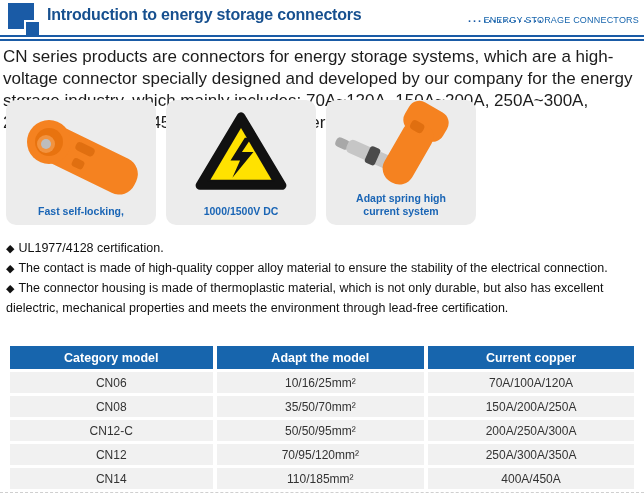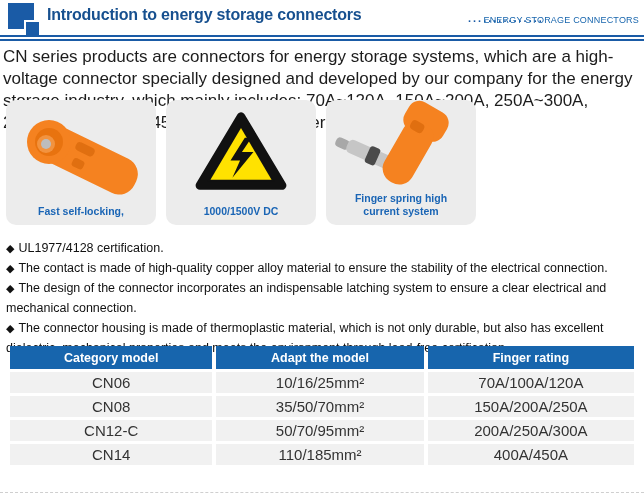--- a/index.html
+++ b/index.html
@@ -54,21 +54,21 @@
   
   .spec-table {
     position:absolute; left:6px; top:343px; width:632px;
     border-collapse:separate; border-spacing:4px 3px;
   }
   .spec-table th {
     background:#1765ad; color:#ffffff; font-weight:bold; font-size:12.5px;
     height:23px; text-align:center; padding:0 4px;margin-left:36px;
   }
   .spec-table td {
-    background:#f1f1f1; color:#333333; font-size:15px;
+    background:#f1f1f1; color:#333333; font-size:12px;
     height:21px; text-align:center; padding:0 16px;
   }
   .spec-table col.c1 { width:206px; }
   .spec-table col.c2 { width:210px; }
   .spec-table col.c3 { width:208px; }
 
   .bottom-dash { position:absolute; left:0; top:492px; width:644px; border-top:1px dashed #cfcfcf; }
 </style>
 </head>
 <body>
@@ -128,63 +128,67 @@
             <rect x="34" y="47" width="11" height="18" rx="3" fill="#4a4a4a"></rect>
           </g>
           <g transform="rotate(30 88 30)">
             <rect x="66" y="4" width="44" height="32" rx="12" fill="#f58220"></rect>
             <rect x="72" y="22" width="32" height="68" rx="15" fill="#f58220"></rect>
             <rect x="76" y="24" width="14" height="10" rx="4" fill="#e06f10"></rect>
           </g>
         </svg>
       </div>
       <div class="caption">
-        <span>Finger spring high</span><br>
+        <span>Adapt spring high</span><br>
         <span>current system</span>
       </div>
     </div>
 
 
   </div>
 
   <div class="bullets">
     <div class="bullet"><span class="diamond">◆</span><span>UL1977/4128 certification.</span></div>
     <div class="bullet"><span class="diamond">◆</span><span>The contact is made of high-quality copper alloy material to ensure the stability of the electrical connection.</span></div>
-    <div class="bullet"><span class="diamond">◆</span><span>The design of the connector incorporates an indispensable latching system to ensure a clear electrical and mechanical connection.</span></div>
     <div class="bullet"><span class="diamond">◆</span><span>The connector housing is made of thermoplastic material, which is not only durable, but also has excellent dielectric, mechanical properties and meets the environment through lead-free certification.</span></div>
   </div>
 
   <table class="spec-table">
     <colgroup>
         <col class="c1">
         <col class="c2">
         <col class="c3">
       </colgroup>
     <thead>
       <tr>
         <th>Category model</th>
         <th>Adapt the model</th>
-        <th>Finger rating</th>
+        <th>Current copper</th>
       </tr>
     </thead>
     <tbody>
       <tr>
         <td>CN06</td>
         <td>10/16/25mm²</td>
         <td>70A/100A/120A</td>
       </tr>
       <tr>
         <td>CN08</td>
         <td>35/50/70mm²</td>
         <td>150A/200A/250A</td>
       </tr>
       <tr>
         <td>CN12-C</td>
-        <td>50/70/95mm²</td>
+        <td>50/50/95mm²</td>
         <td>200A/250A/300A</td>
+      </tr>
+      <tr>
+        <td>CN12</td>
+        <td>70/95/120mm²</td>
+        <td>250A/300A/350A</td>
       </tr>
       <tr>
         <td>CN14</td>
         <td>110/185mm²</td>
         <td>400A/450A</td>
       </tr>
     </tbody>
   </table>
 
   <div class="bottom-dash"></div>

